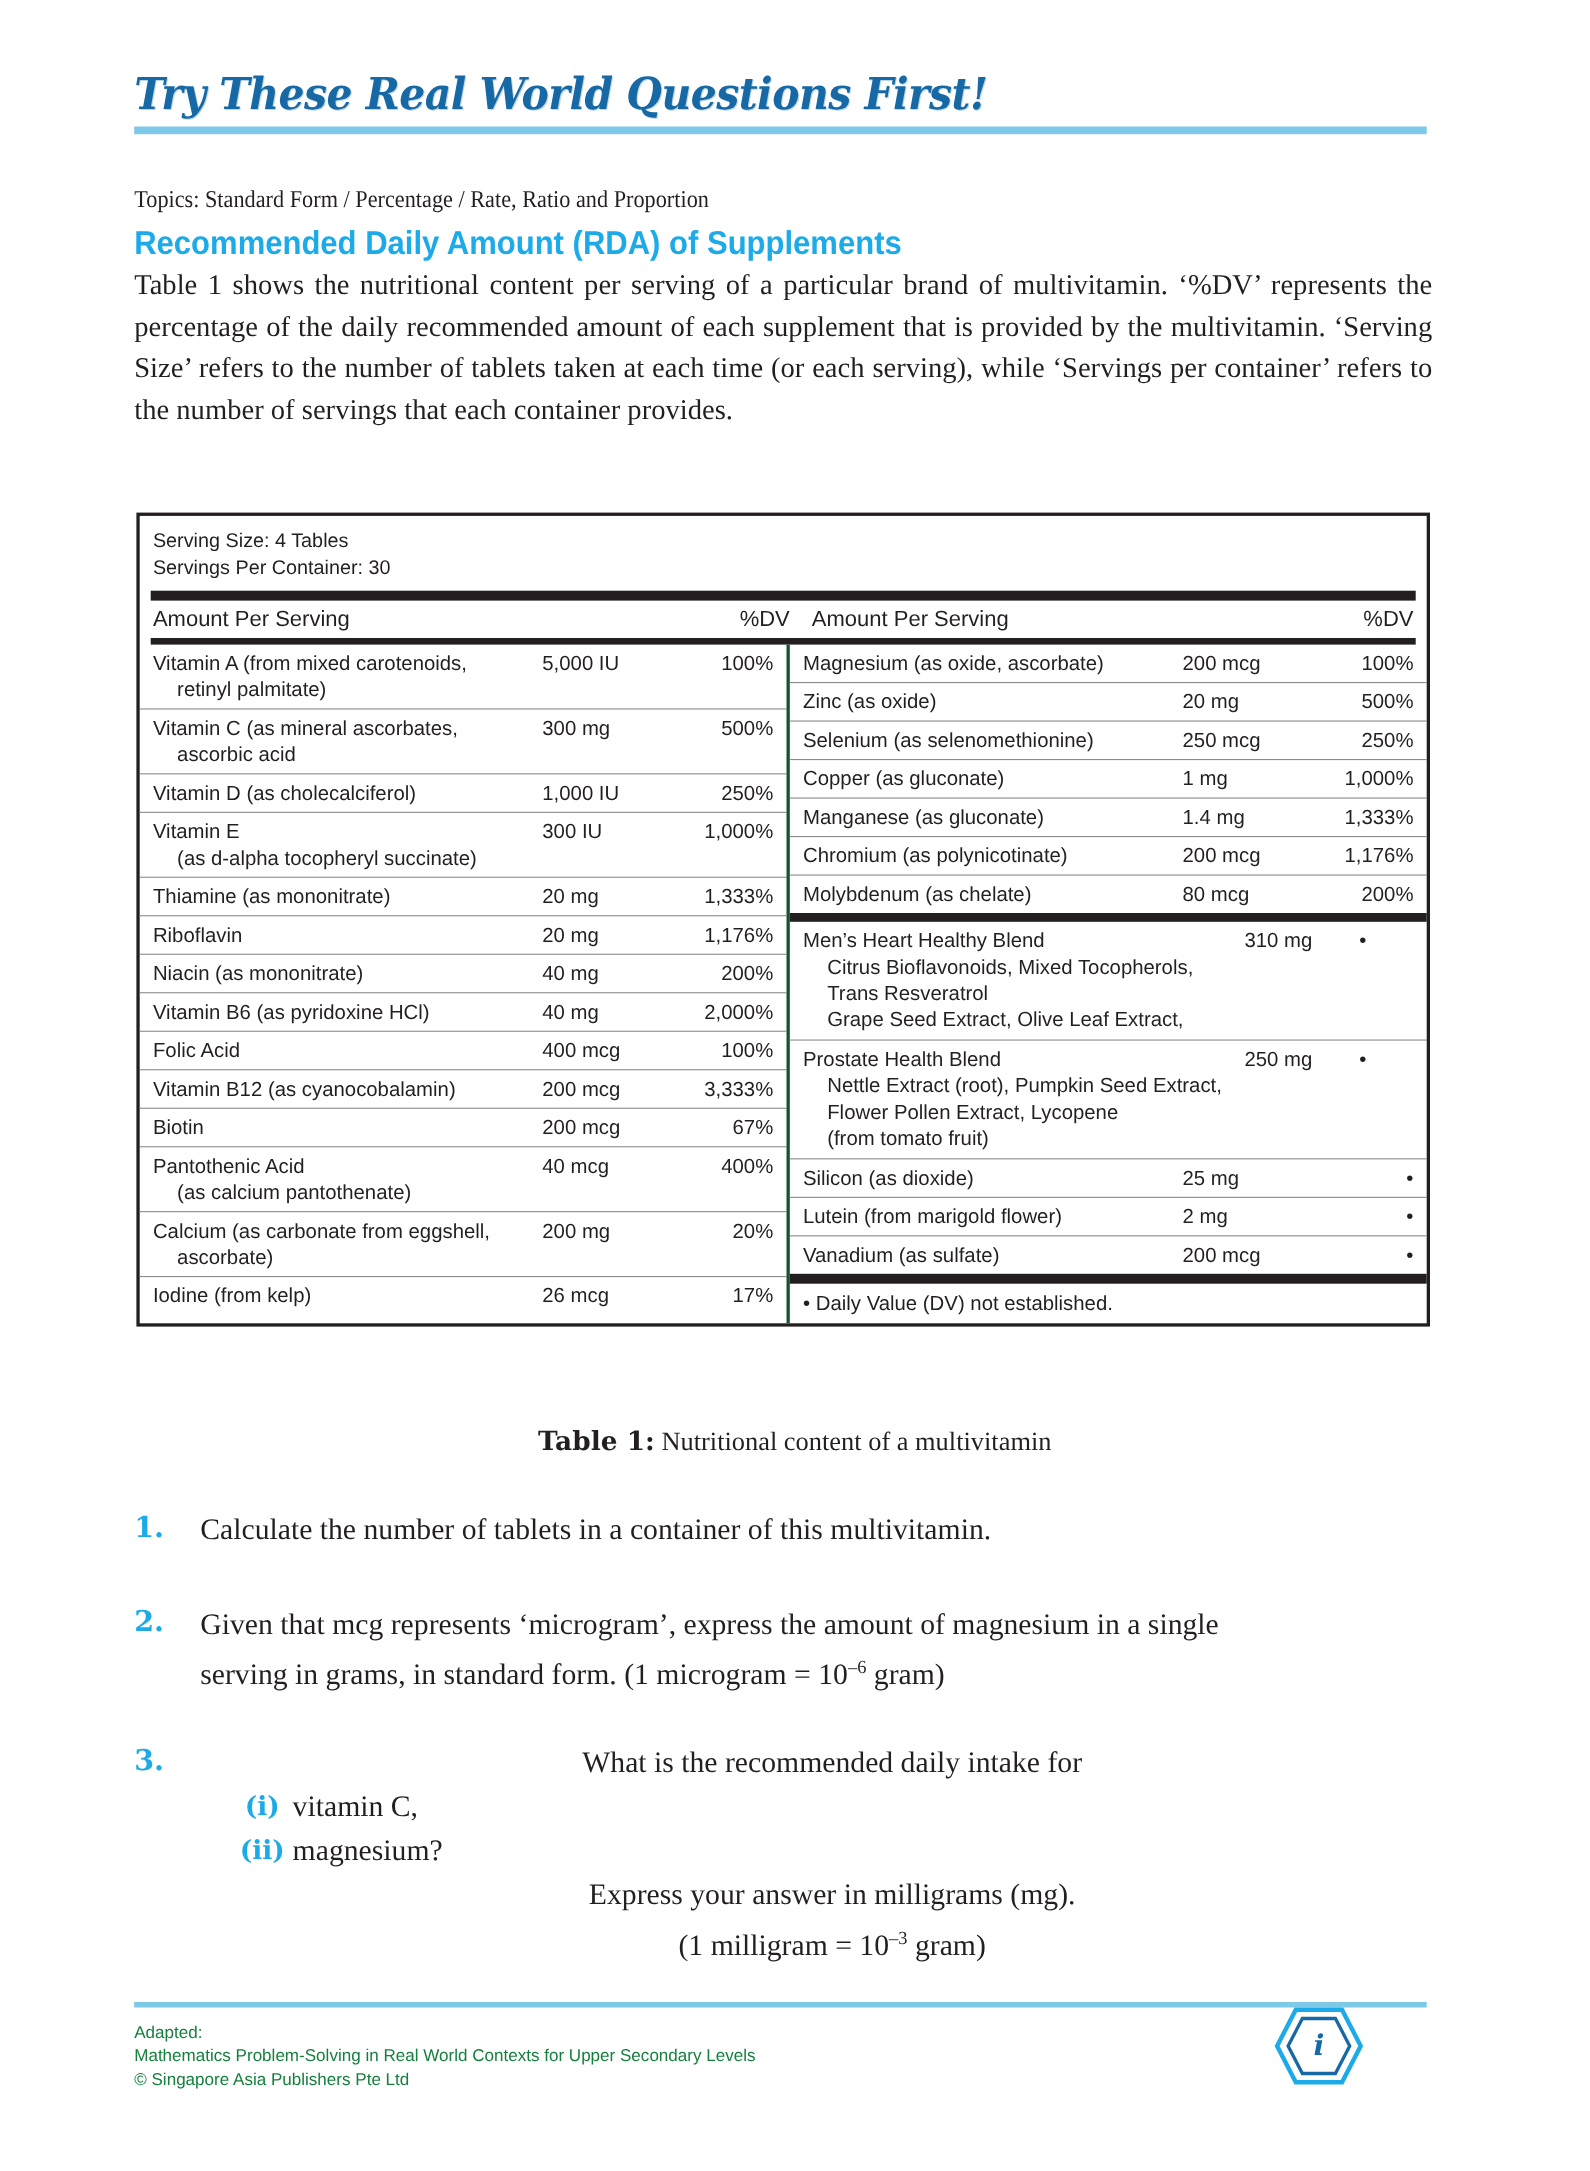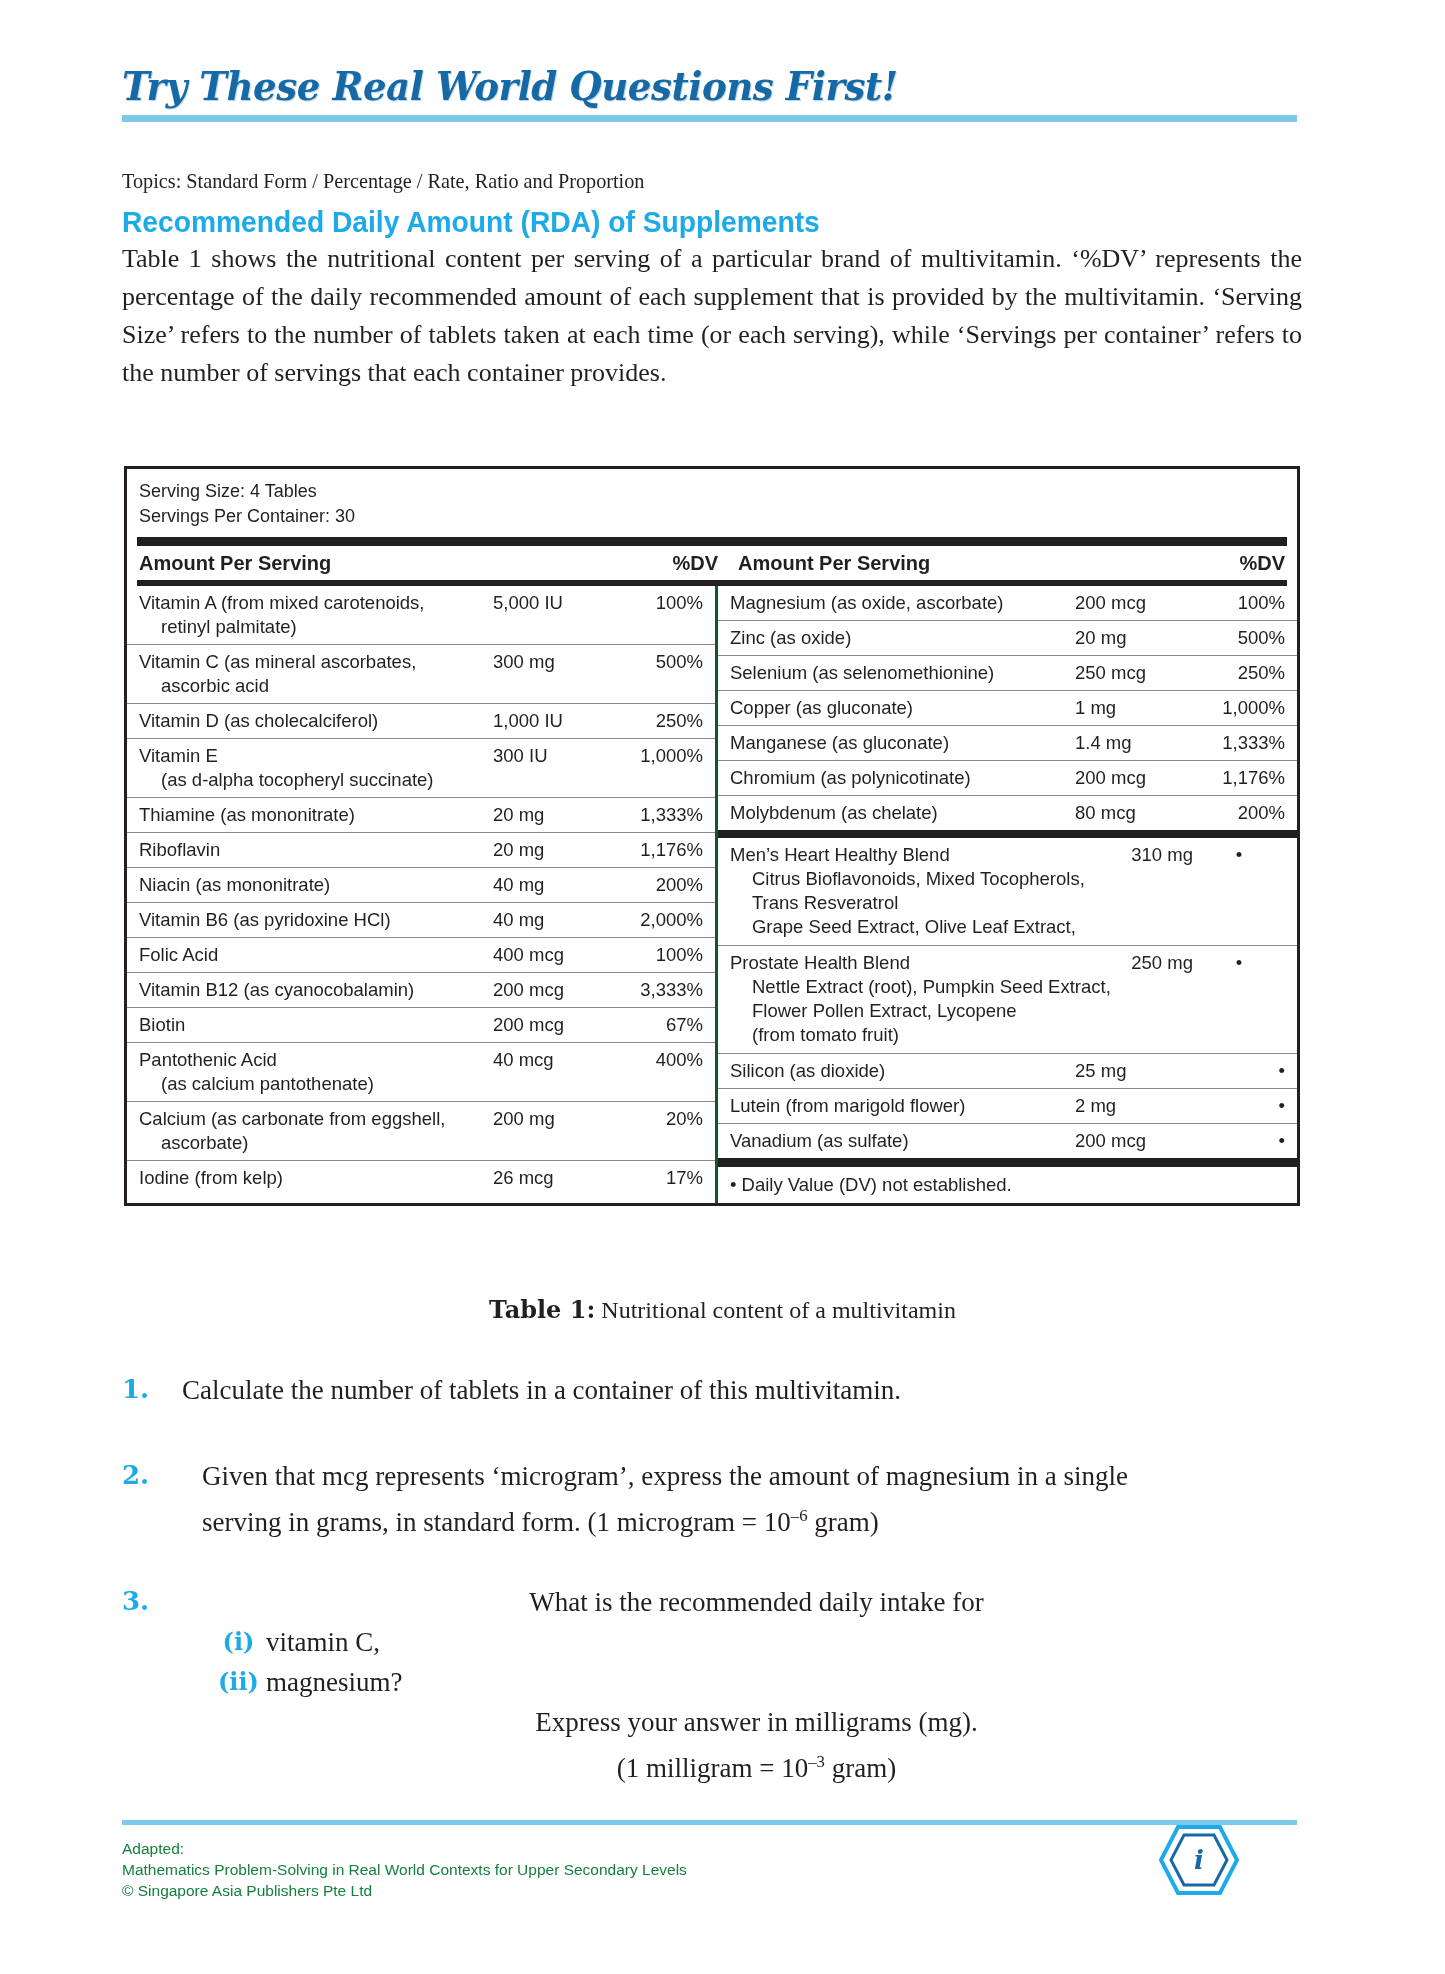--- a/index.html
+++ b/index.html
@@ -71,21 +71,21 @@
   .serving-head {
     padding:10px 12px 6px 12px;
     font-size:18px;
     line-height:25px;
   }
   .bar-thick { height:9px; background:#231f20; margin:2px 10px 0 10px; }
   .bar-med   { height:6px; background:#231f20; margin:0 10px; }
 
   .col-head {
     display:flex; align-items:baseline;
-    font-weight:bold; font-size:20px;
+    font-weight:normal; font-size:20px;
     padding:6px 12px 5px 12px;
     border-radius:10px;
   }
   .col-head .ttl { flex:1 1 auto; }
   .col-head .dv  { flex:0 0 auto; }
 
   .cols { display:flex; }
   .col-left  { width:591px; box-sizing:border-box; }
   .col-right { width:585px; box-sizing:border-box; border-left:3px solid #14532d; }
 
@@ -365,21 +365,21 @@
     <b>Table 1:</b><span> Nutritional content of a multivitamin</span>
   </div>
 
   <div class="q" style="left:122px; top:1370px; width:1180px;">
     <span class="qnum" style="left:0; top:4px;">1.</span>
     <div class="qtext" style="margin-left:60px;">Calculate the number of tablets in a container of this multivitamin.</div>
   </div>
 
   <div class="q" style="left:122px; top:1456px; width:1180px;">
     <span class="qnum" style="left:0; top:4px;">2.</span>
-    <div class="qtext" style="margin-left:80px;">
+    <div class="qtext" style="margin-left:60px;">
       <div>Given that mcg represents ‘microgram’, express the amount of magnesium in a single</div>
       <div><span>serving in grams, in standard form. (1 microgram = 10</span><sup>–6</sup><span> gram)</span></div>
     </div>
   </div>
 
   <div class="q" style="left:122px; top:1582px; width:1180px;">
     <span class="qnum" style="left:0; top:4px;">3.</span>
     <div class="qtext" style="margin-left:89px;text-align:center;">
       <div>What is the recommended daily intake for</div>
       <div style="display:flex;">

